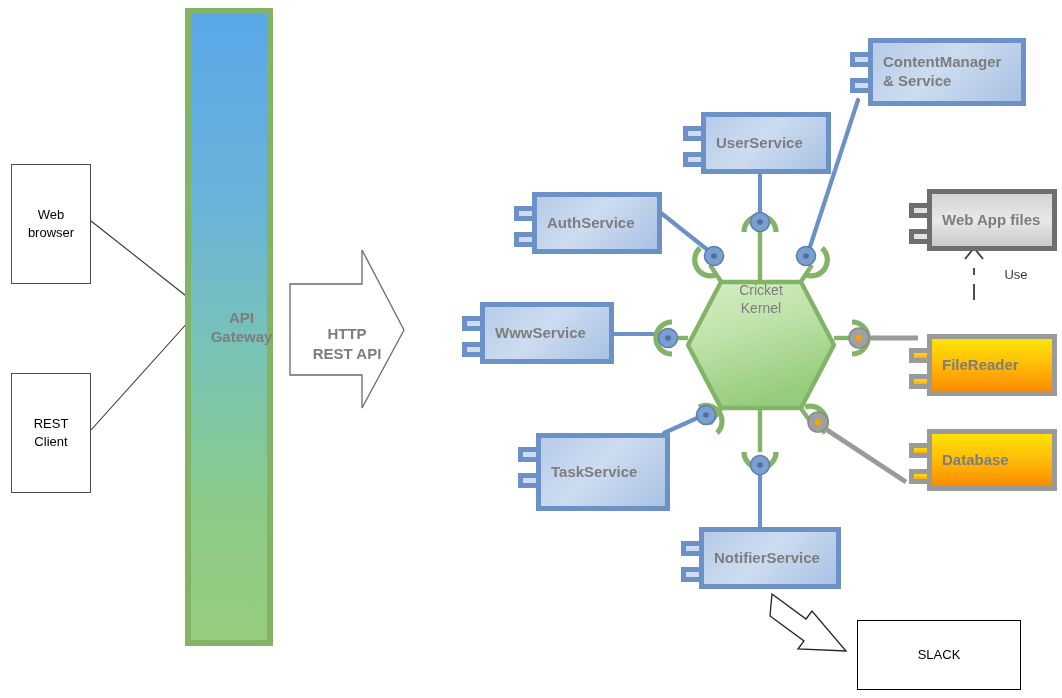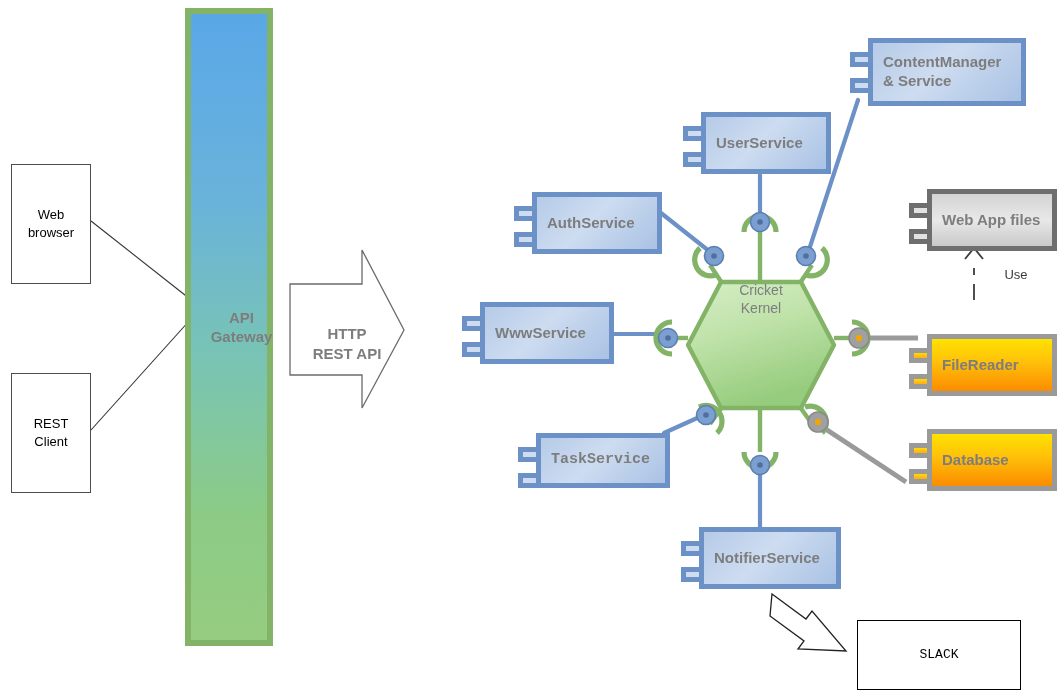--- a/index.html
+++ b/index.html
@@ -329,21 +329,21 @@
   </div>
 
   <div class="component comp-blue" style="left:462px; top:302px; width:152px; height:62px;">
     <span class="tab t1"></span>
     <span class="tab t2"></span>
     <div class="body">
       <span class="label">WwwService</span>
     </div>
   </div>
 
-  <div class="component comp-blue" style="left:518px; top:433px; width:152px; height:55px;font-family:Liberation Mono, monospace;">
+  <div class="component comp-blue" style="left:518px; top:433px; width:152px; height:78px;">
     <span class="tab t1"></span>
     <span class="tab t2"></span>
     <div class="body">
       <span class="label">TaskService</span>
     </div>
   </div>
 
   <div class="component comp-blue" style="left:681px; top:527px; width:160px; height:62px;">
     <span class="tab t1"></span>
     <span class="tab t2"></span>
@@ -373,17 +373,17 @@
     <span class="tab t2"></span>
     <div class="body">
       <span class="label">Database</span>
     </div>
   </div>
 
   <div class="dep-label" style="left:986px; top:267px; width:60px;">
     <span>Use</span>
   </div>
 
-  <div class="plainbox" style="left:857px; top:620px; width:164px; height:70px; border-width:1.3px; border-color:#000000;font-family:Liberation Mono, monospace;">
+  <div class="plainbox" style="left:857px; top:620px; width:164px; height:70px; border-width:1.3px; border-color:#000000;">
     <span>SLACK</span>
   </div>
 
 </div>
 
 </body></html>

